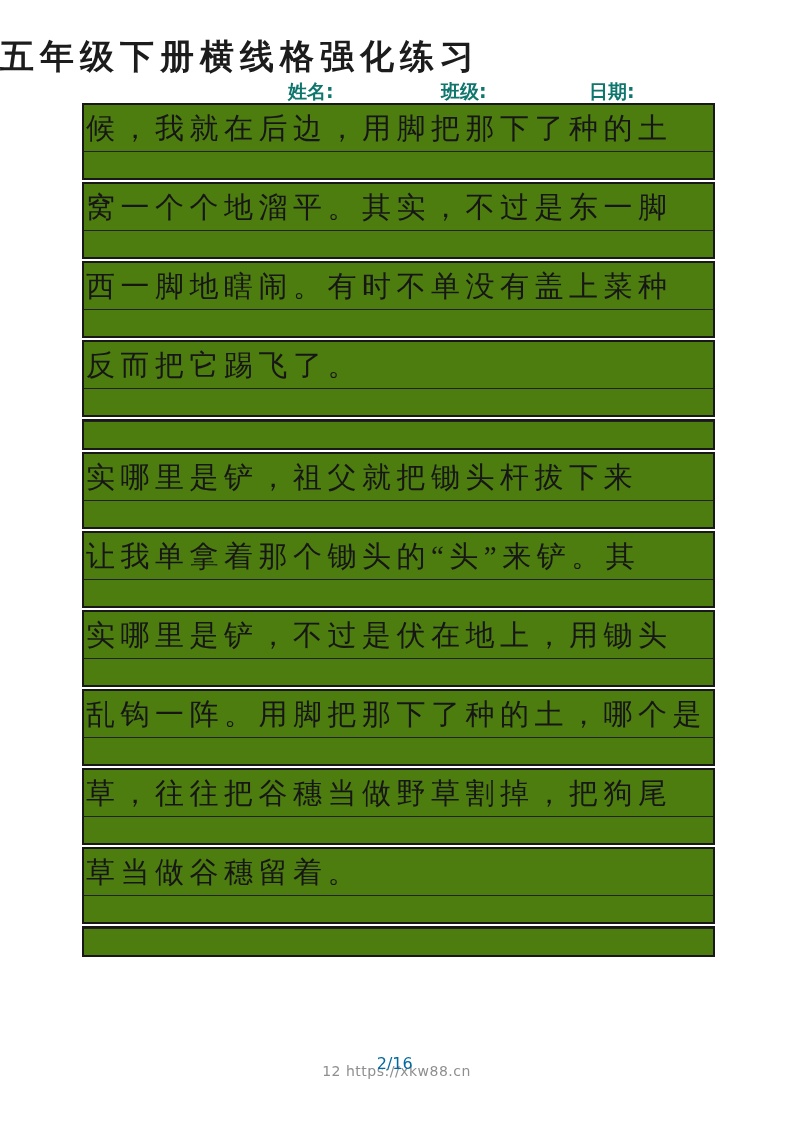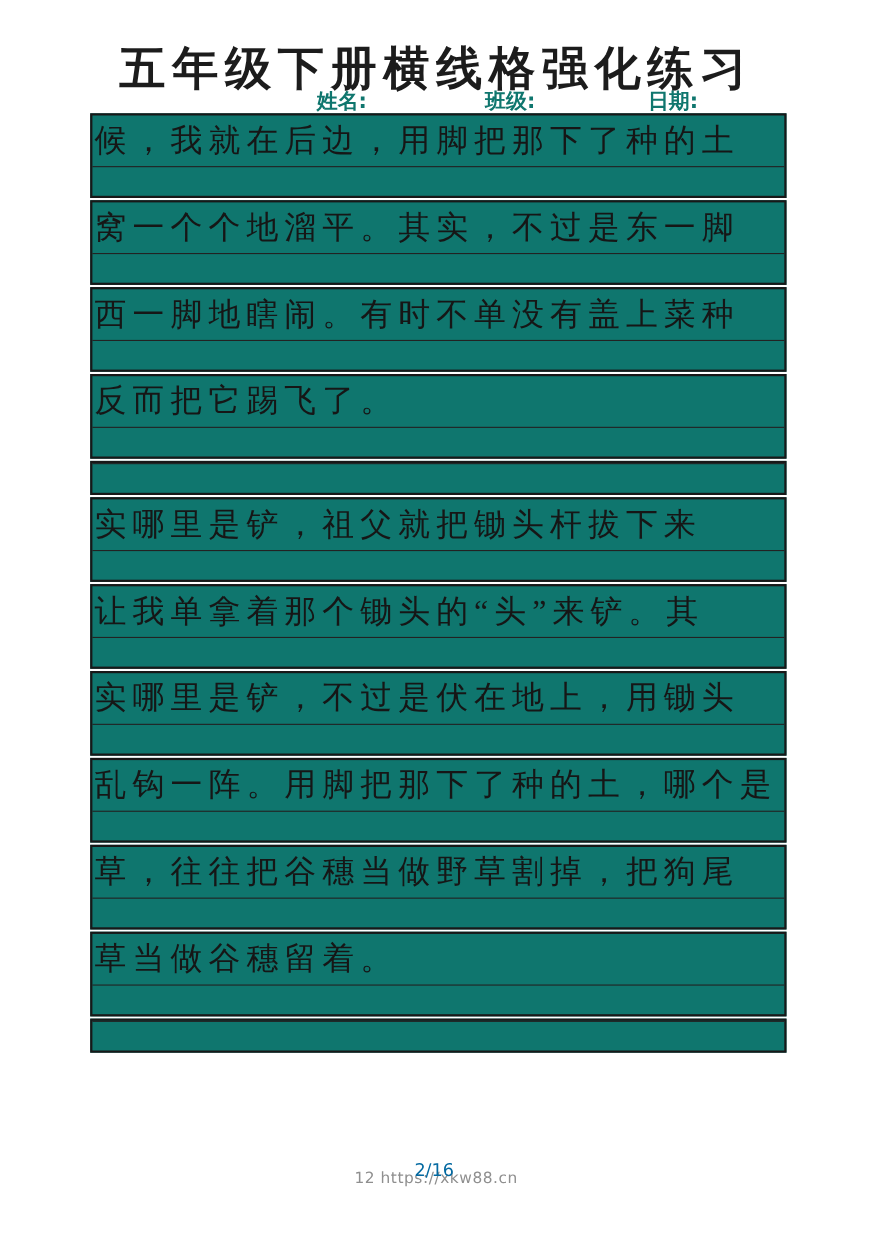--- a/index.html
+++ b/index.html
@@ -6,23 +6,22 @@
   body{
     width:793px;height:1122px;
     background:#ffffff;
     position:relative;
     font-family:"DejaVu Sans", sans-serif;
     overflow:hidden;
   }
   .page-title{
     position:absolute;
     top:34px;left:0;width:100%;
-    text-align:center;
     font-family:cursive;
-    font-size:42px;
+    font-size:34px;
     font-weight:600;
     letter-spacing:6px;
     color:#1c1c1c;
     margin:0;
   }
   .header-fields{
     position:absolute;
     top:79px;left:0;width:100%;height:22px;
     font-size:19px;
     font-weight:bold;
@@ -33,21 +32,21 @@
   .field-class{left:441px;}
   .field-date{left:589px;}
   .practice-grid{
     position:absolute;
     left:82px;top:103px;
     width:633px;
   }
   .unit{
     border:2px solid #181818;
     margin-bottom:2px;
-    background:#0f766e;
+    background:#4d7c0f;
     box-sizing:border-box;
   }
   .text-row{
     height:46px;
     overflow:hidden;
     white-space:nowrap;
   }
   .model-text{
     display:block;
     font-family:cursive;

